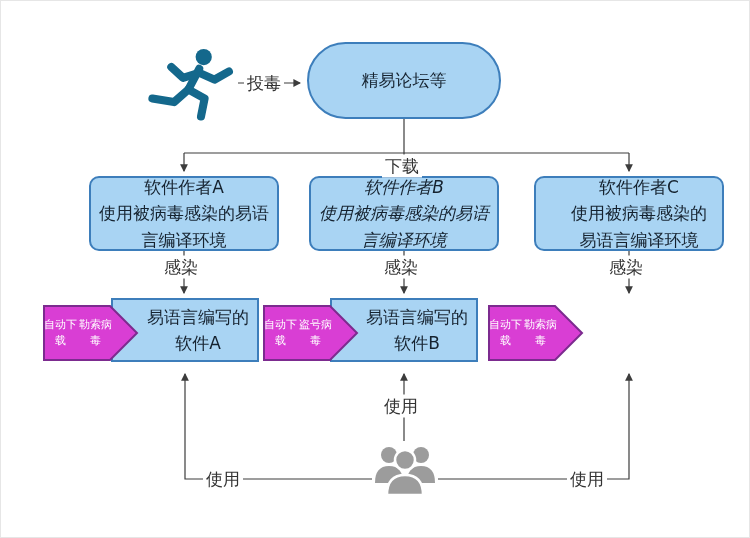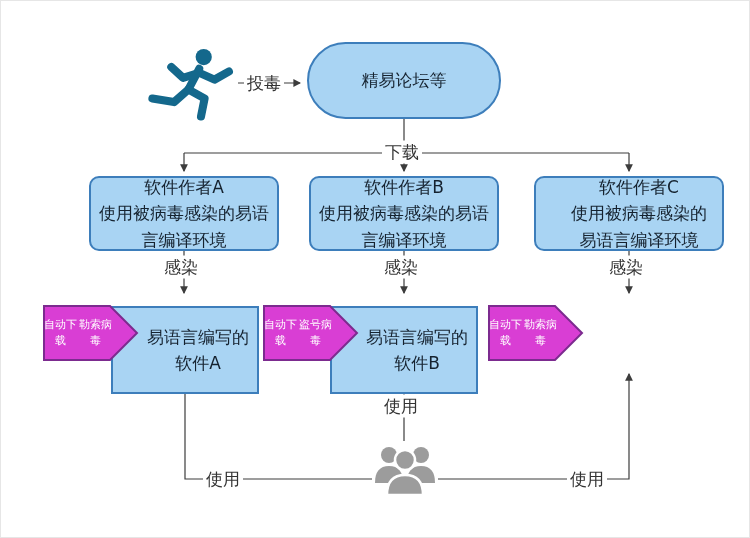--- a/index.html
+++ b/index.html
@@ -11,23 +11,23 @@
   .connectors { position:absolute; left:0; top:0; z-index:1; }
 
   .node {
     position:absolute; box-sizing:border-box; z-index:2;
     background:#A9D4F3; border:2px solid #3D7EBB;
     display:flex; flex-direction:column; align-items:center; justify-content:center;
     text-align:center; font-size:17px; color:#15222f; line-height:1.55;
   }
   .pill   { left:306px; top:41px;  width:194px; height:77px; border-radius:40px; }
   .author { top:175px; width:190px; height:75px; border-radius:10px; padding:0 8px; }
-  .author.a { left:88px; } .author.b { left:308px; } .author.c { left:533px;padding-left:28px; }
+  .author.a { left:88px; } .author.b { left:308px;font-style:italic; } .author.c { left:533px;padding-left:28px; }
 
-  .sw-box { top:297px; width:148px; height:88px; border-radius:0;margin-top:8px; }
+  .sw-box { top:297px; width:148px; height:64px; border-radius:0; }
   .sw-box.a { left:110px; } .sw-box.b { left:329px; } .sw-box.c { left:554px; }
   .sw-label { position:absolute; left:30px; right:4px; top:0; bottom:0;
               display:flex; align-items:center; justify-content:center; }
 
   .tag { position:absolute; top:304px; width:96px; height:56px; z-index:3; }
   .tag.a { left:42px; } .tag.b { left:262px; } .tag.c { left:487px; }
   .tag svg { position:absolute; left:0; top:0; }
   .tag-text {
     position:absolute; left:0; top:0; bottom:0; right:26px; z-index:4;
     display:flex; align-items:center; justify-content:center;
@@ -148,21 +148,21 @@
         <path d="M35 44 Q35 27 49 27 Q63 27 63 44 Z"></path>
         <g stroke="#ffffff" stroke-width="2.5">
           <circle cx="33" cy="21" r="10"></circle>
           <path d="M15 56 Q15 36 33 36 Q51 36 51 56 Z"></path>
         </g>
       </g>
     </svg>
   </div>
 
   <span class="edge-label" style="left:263px; top:82px;">投毒</span>
-  <span class="edge-label" style="left:401px; top:151px;">下载</span>
+  <span class="edge-label" style="left:401px; top:165px;">下载</span>
   <span class="edge-label" style="left:180px; top:266px;">感染</span>
   <span class="edge-label" style="left:400px; top:266px;">感染</span>
   <span class="edge-label" style="left:625px; top:266px;">感染</span>
   <span class="edge-label" style="left:222px; top:478px;">使用</span>
   <span class="edge-label" style="left:400px; top:405px;">使用</span>
   <span class="edge-label" style="left:586px; top:478px;">使用</span>
 
 
 </div>
 

